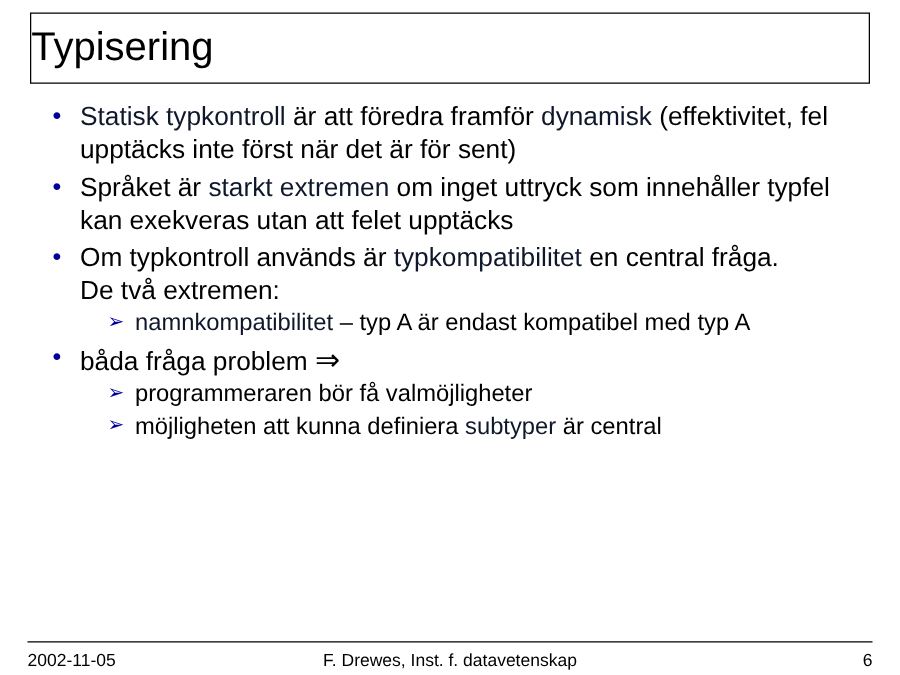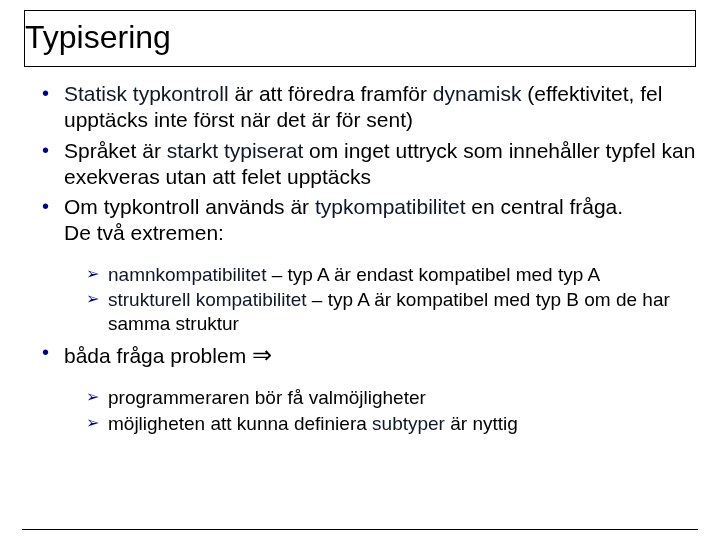--- a/index.html
+++ b/index.html
@@ -11,21 +11,21 @@
     padding: 8px 0 10px 0;
     text-align: left;
   }
   .title-box h1 { font-size: 32px; font-weight: 400; color: #000; }
   ul.lvl1 { list-style: none; padding-left: 28px; }
   ul.lvl1 > li { position: relative; font-size: 21px; line-height: 1.25; color: #000; margin-bottom: 4px; padding-left: 18px; }
   ul.lvl1 > li::before {
     content: "•"; position: absolute; left: -4px; top: 0;
     color: #000099; font-size: 20px;
   }
-  ul.lvl2 { list-style: none; padding-left: 24px; margin-top: 16px; }
+  ul.lvl2 { list-style: none; padding-left: 24px; margin-top: 0; }
   ul.lvl2 > li { position: relative; font-size: 19px; line-height: 1.25; color: #000; padding-left: 20px; margin-bottom: 2px; }
   ul.lvl2 > li::before {
     content: "➢"; position: absolute; left: -2px; top: 1px;
     color: #000099; font-size: 16px;
   }
   .accent { color: #0f172a; }
   .implies { font-family: 'Times New Roman', serif; font-size: 24px; }
   .footer {
     position: absolute; bottom: 14px; left: 0; right: 0;
     padding: 0 22px;
@@ -47,44 +47,46 @@
 
   <div class="title-box">
     <h1>Typisering</h1>
   </div>
 
   <ul class="lvl1">
     <li>
       <span class="accent">Statisk typkontroll</span><span> är att föredra framför </span><span class="accent">dynamisk</span><span> (effektivitet, fel upptäcks inte först när det är för sent)</span>
     </li>
     <li>
-      <span>Språket är </span><span class="accent">starkt typiserat</span><span> om inget uttryck som innehåller typfel kan exekveras utan att felet upptäcks</span>
+      <span>Språket är </span><span class="accent">starkt extremen</span><span> om inget uttryck som innehåller typfel kan exekveras utan att felet upptäcks</span>
     </li>
     <li>
       <span>Om typkontroll används är </span><span class="accent">typkompatibilitet</span><span> en central fråga.</span><br>
       <span>De två extremen:</span>
       <ul class="lvl2">
         <li>
           <span class="accent">namnkompatibilitet</span><span> – typ A är endast kompatibel med typ A</span>
-        </li>
-        <li>
-          <span class="accent">strukturell kompatibilitet</span><span> – typ A är kompatibel med typ B om de har samma struktur</span>
         </li>
       </ul>
     </li>
     <li>
       <span>båda fråga problem </span><span class="implies">⇒</span>
       <ul class="lvl2">
         <li>
           <span>programmeraren bör få valmöjligheter</span>
         </li>
         <li>
-          <span>möjligheten att kunna definiera </span><span class="accent">subtyper</span><span> är nyttig</span>
+          <span>möjligheten att kunna definiera </span><span class="accent">subtyper</span><span> är central</span>
         </li>
       </ul>
     </li>
   </ul>
 
   <div class="footer">
     <div class="footer-line"></div>
+    <div class="footer-row">
+      <span class="footer-left">2002-11-05</span>
+      <span class="footer-center">F. Drewes, Inst. f. datavetenskap</span>
+      <span class="footer-right">6</span>
+    </div>
   </div>
 
 </div>
 
 </body></html>

